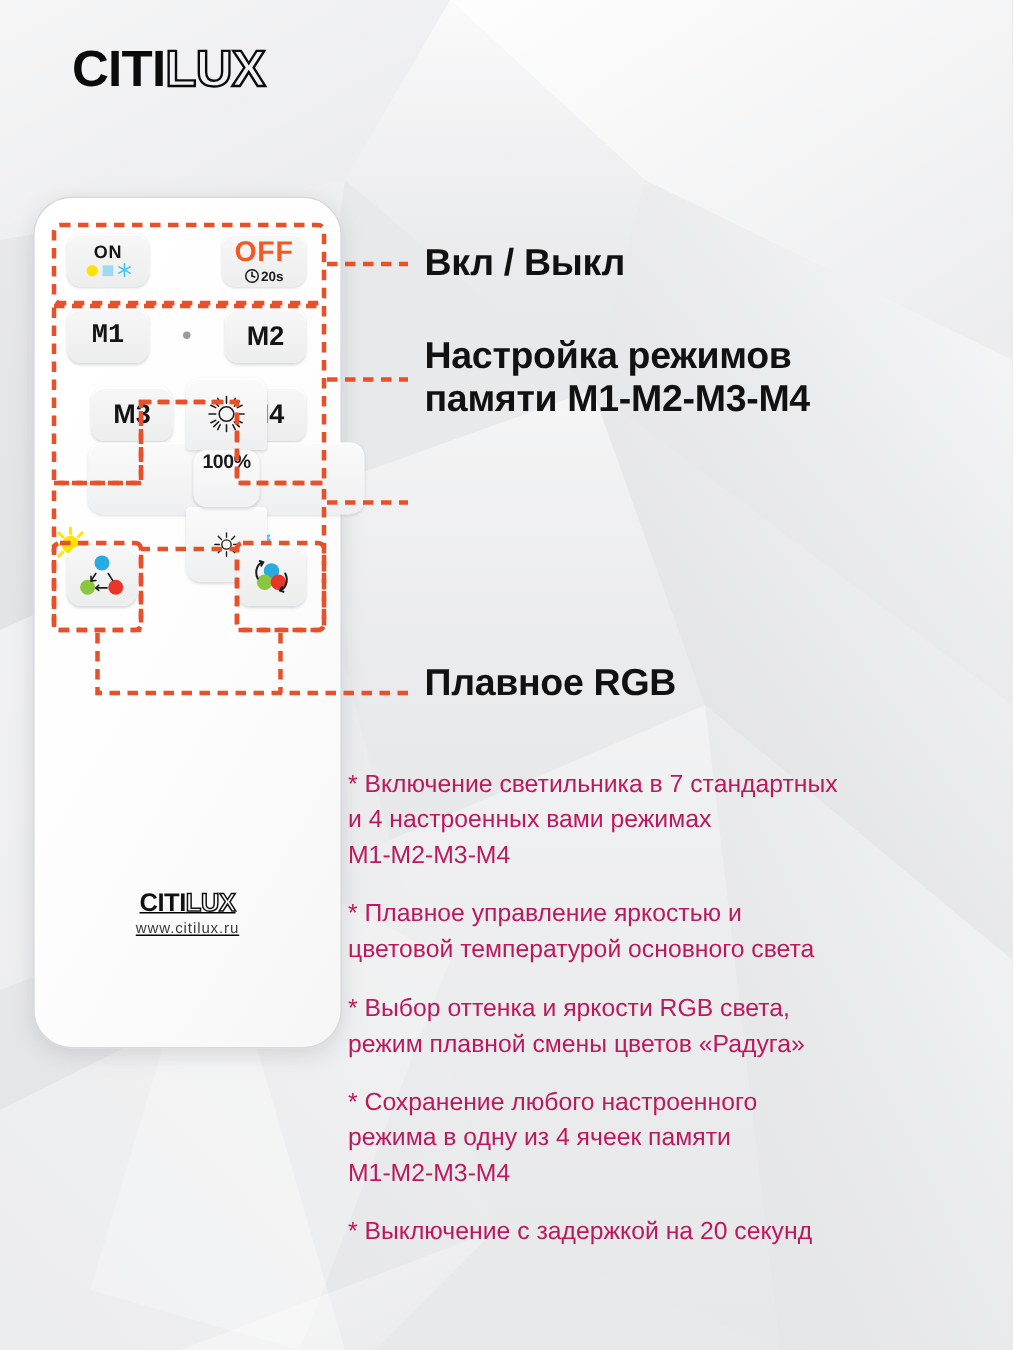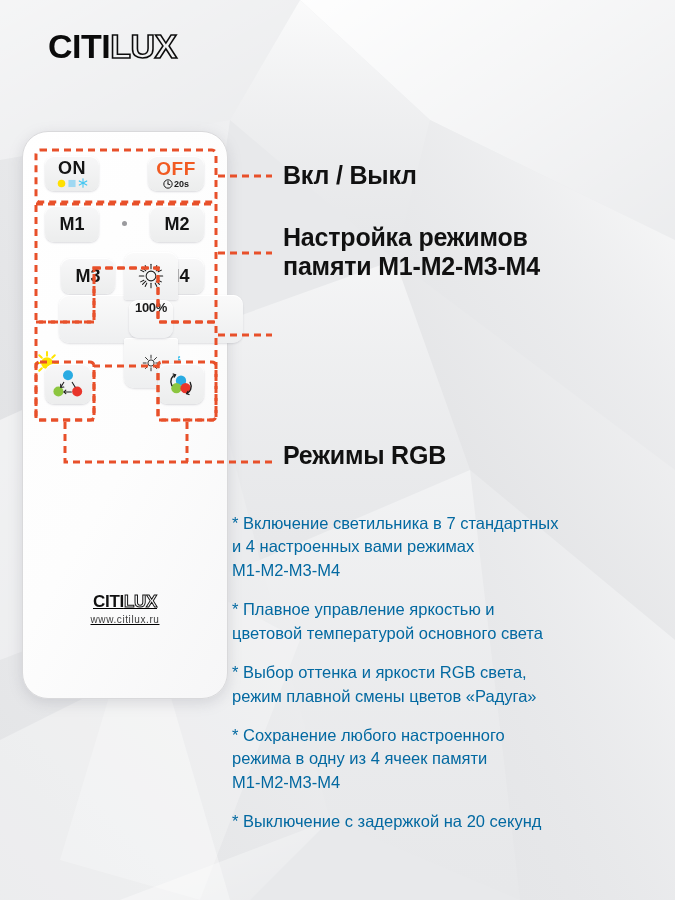--- a/index.html
+++ b/index.html
@@ -26,27 +26,27 @@
   #remote{position:absolute;left:22px;top:131px;width:204px;height:566px;
     background:linear-gradient(120deg,#ffffff 0%,#fdfdfd 55%,#f6f6f7 100%);
     border:1px solid #d9d9db;border-radius:26px;
     box-shadow:0 4px 14px rgba(120,120,130,.22), inset 0 1px 0 #fff;}
   .key{position:absolute;background:linear-gradient(180deg,#f7f7f8 0%,#eceded 100%);
     border-radius:9px;box-shadow:0 1px 2px rgba(150,150,160,.35), inset 0 1px 0 #fff;
     display:flex;align-items:center;justify-content:center;flex-direction:column;}
   .key-label{font-weight:bold;color:#141414;line-height:1;}
   
   #k-on{left:22px;top:24px;width:54px;height:35px;}
-  #k-on .key-label{font-size:18px;letter-spacing:.5px;}
+  #k-on .key-label{font-size:12px;letter-spacing:.5px;}
   #k-off{left:125px;top:24px;width:56px;height:35px;}
   #k-off .key-label{font-size:19px;color:#f15a22;letter-spacing:.5px;}
   .onicons{display:flex;gap:2px;align-items:center;margin-top:1px;}
   .offsub{display:flex;align-items:center;gap:1px;font-size:9px;color:#1a1a1a;font-weight:bold;margin-top:1px;}
   
-  #k-m1{left:22px;top:74px;width:54px;height:36px;}
+  #k-m1{left:22px;top:74px;width:54px;height:36px;font-family:Liberation Mono, monospace;}
   #k-m2{left:127px;top:74px;width:54px;height:36px;}
   #k-m3{left:38px;top:126px;width:54px;height:36px;}
   #k-m4{left:127px;top:126px;width:54px;height:36px;}
   .key-m .key-label{font-size:18px;}
   #ir-dot{position:absolute;left:99px;top:89px;width:5px;height:5px;border-radius:50%;background:#9a9a9e;}
   
   #pad{position:absolute;left:79px;top:120px;width:98px;height:142px;}
   .padcell{position:absolute;background:linear-gradient(180deg,#fafafa 0%,#eeeff0 100%);
     box-shadow:0 1px 2px rgba(150,150,160,.30), inset 0 1px 0 #fff;
     display:flex;align-items:center;justify-content:center;}
@@ -74,21 +74,21 @@
 
   
   .head{position:absolute;font-weight:bold;color:#111;font-size:25px;line-height:1.14;letter-spacing:-0.2px;}
   #h1{left:283px;top:161px;}
   #h2{left:283px;top:223px;}
   #h3{left:283px;top:313px;}
   #h4{left:283px;top:441px;}
 
   
   #bullets{position:absolute;left:232px;top:512px;width:430px;}
-  .bullet{font-size:16.5px;color:#0369a1;line-height:1.42;margin-bottom:16px;}
+  .bullet{font-size:16.5px;color:#be185d;line-height:1.42;margin-bottom:16px;}
 </style>
 </head>
 <body>
 
 <div id="bg">
   <svg viewBox="0 0 675 900" preserveAspectRatio="none">
     <defs>
       <linearGradient id="gA" x1="0" y1="0" x2="1" y2="1">
         <stop offset="0" stop-color="#ffffff" stop-opacity=".95"></stop>
         <stop offset="1" stop-color="#ffffff" stop-opacity=".15"></stop>
@@ -310,21 +310,21 @@
       <path d="M65 422 L65 462 L272 462"></path>
       <path d="M187 422 L187 462"></path>
     </g>
   </svg>
 
   <div class="head" id="h1">Вкл / Выкл</div>
   <div class="head" id="h2">
     <div>Настройка режимов</div>
     <div>памяти M1-M2-M3-M4</div>
   </div>
-  <div class="head" id="h4">Режимы RGB</div>
+  <div class="head" id="h4">Плавное RGB</div>
 
   <div id="bullets">
     <div class="bullet" style="white-space: pre-line;">* Включение светильника в 7 стандартных
 и 4 настроенных вами режимах
 M1-M2-M3-M4</div>
     <div class="bullet" style="white-space: pre-line;">* Плавное управление яркостью и
 цветовой температурой основного света</div>
     <div class="bullet" style="white-space: pre-line;">* Выбор оттенка и яркости RGB света,
 режим плавной смены цветов «Радуга»</div>
     <div class="bullet" style="white-space: pre-line;">* Сохранение любого настроенного

